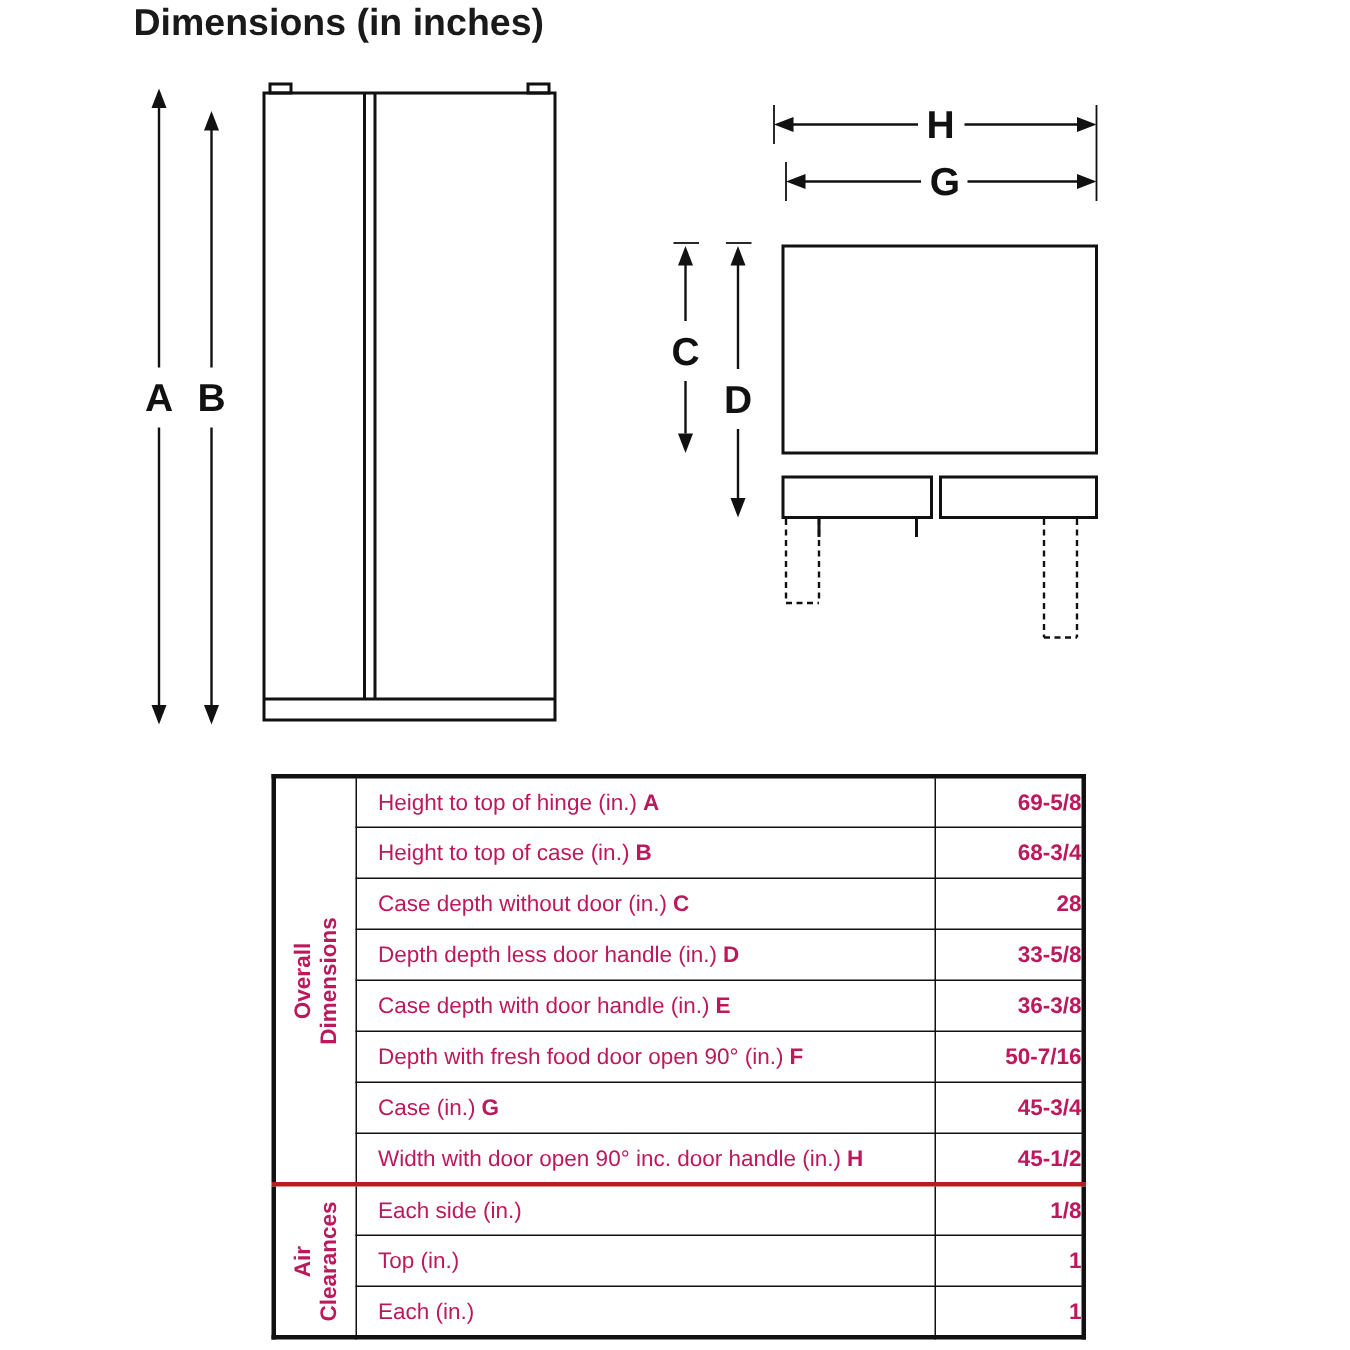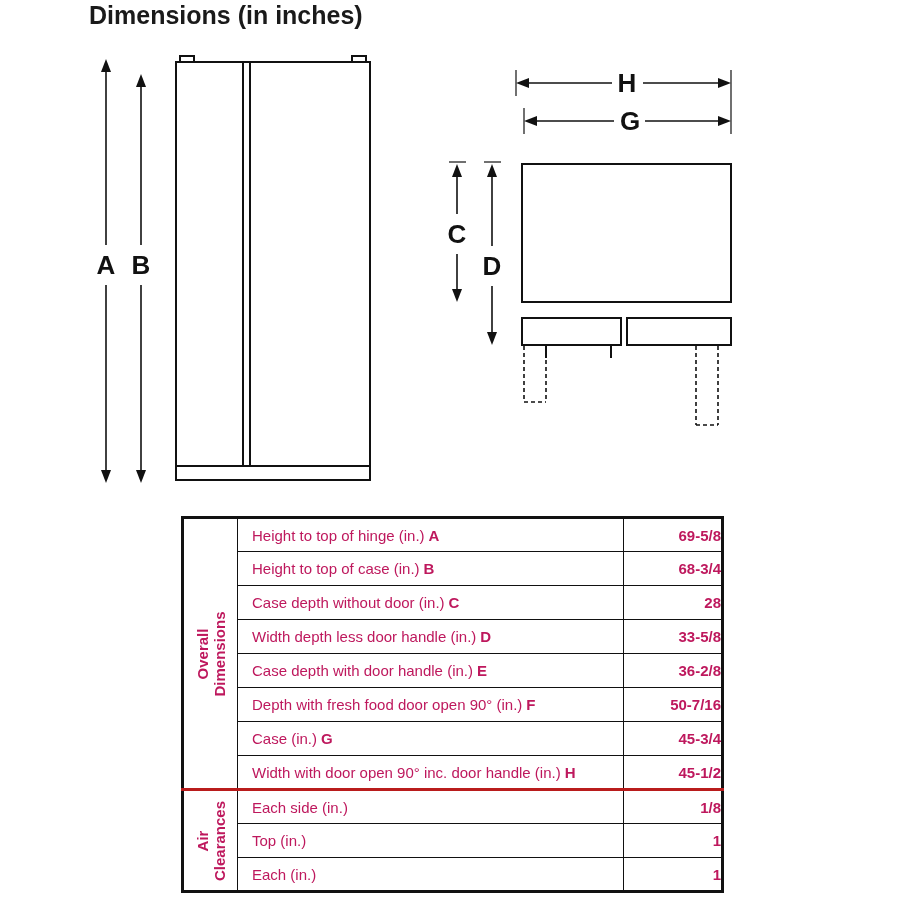--- a/index.html
+++ b/index.html
@@ -193,26 +193,26 @@
         </tr>
         <tr>
           <td class="desc"><span>Height to top of case (in.)</span><b class="key">B</b></td>
           <td class="val">68-3/4</td>
         </tr>
         <tr>
           <td class="desc"><span>Case depth without door (in.)</span><b class="key">C</b></td>
           <td class="val">28</td>
         </tr>
         <tr>
-          <td class="desc"><span>Width depth less door handle (in.)</span><b class="key">D</b></td>
+          <td class="desc"><span>Depth depth less door handle (in.)</span><b class="key">D</b></td>
           <td class="val">33-5/8</td>
         </tr>
         <tr>
           <td class="desc"><span>Case depth with door handle (in.)</span><b class="key">E</b></td>
-          <td class="val">36-2/8</td>
+          <td class="val">36-3/8</td>
         </tr>
         <tr>
           <td class="desc"><span>Depth with fresh food door open 90° (in.)</span><b class="key">F</b></td>
           <td class="val">50-7/16</td>
         </tr>
         <tr>
           <td class="desc"><span>Case (in.)</span><b class="key">G</b></td>
           <td class="val">45-3/4</td>
         </tr>
         <tr>

